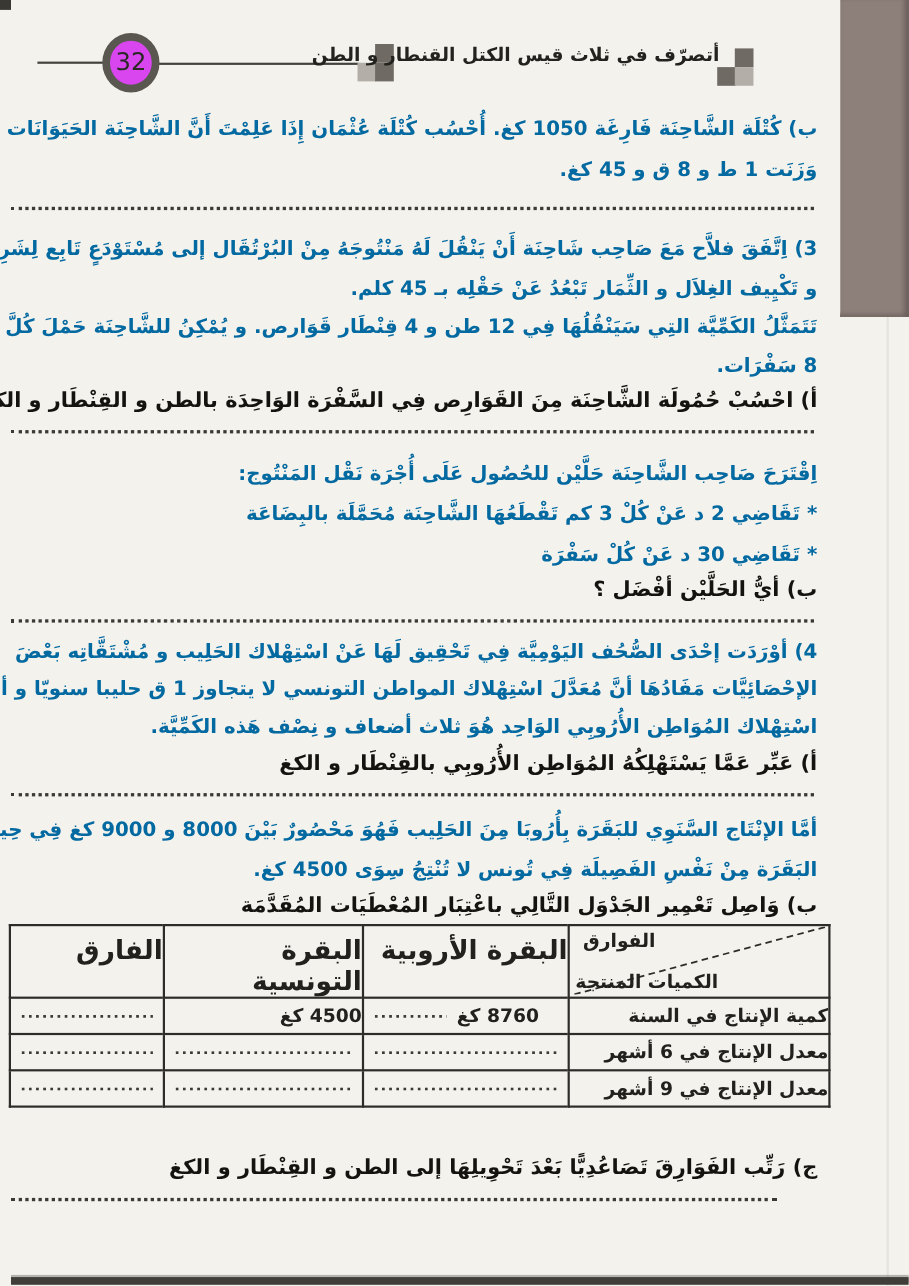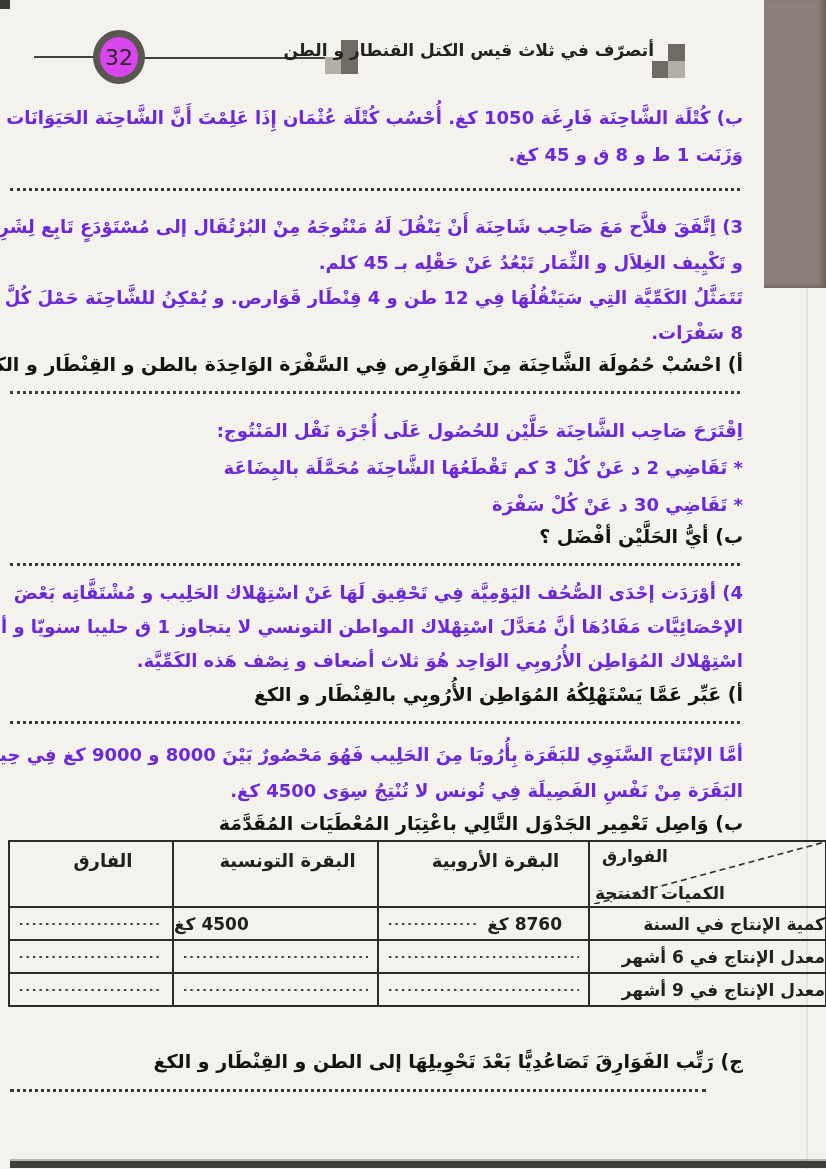--- a/index.html
+++ b/index.html
@@ -39,21 +39,21 @@
   .sq-dark{background:#6f6b64;}
   .sq-light{background:#b3afa8;}
   .page-title{
     position:absolute;right:172px;top:40px;direction:rtl;
     font-size:17px;font-weight:bold;color:#24221e;white-space:nowrap;
   }
 
   
   .line{
     position:absolute;left:8px;right:83px;direction:rtl;text-align:right;
-    font-size:18px;font-weight:bold;line-height:30px;white-space:nowrap;color:#6d28d9;
+    font-size:18px;font-weight:bold;line-height:30px;white-space:nowrap;color:#0369a1;
   }
   .q{font-size:19px;color:#15130f;}
   .dotline{
     position:absolute;left:10px;right:86px;height:5px;
     border-bottom:3px dotted #3c3a36;
   }
 
   
   .grid{
     position:absolute;left:8px;top:840px;width:737px;
@@ -66,29 +66,29 @@
   .col-label{width:235px;}
   .col-eur{width:185px;}
   .col-tun{width:179px;}
   .col-diff{width:138px;}
   .hrow{height:66px;}
   .drow{height:33px;}
   .corner{position:relative;text-align:center;}
   .corner .svgd{position:absolute;inset:0;}
   .corner-top{position:absolute;left:12px;top:4px;direction:rtl;white-space:nowrap;}
   .corner-bottom{position:absolute;left:5px;bottom:3px;direction:rtl;white-space:nowrap;}
-  .grid th{vertical-align:top;padding-top:8px;text-align:center;font-size:18px;padding-left:24px;}
+  .grid th{vertical-align:top;padding-top:8px;text-align:right;font-size:24px;}
   .cell-label{text-align:right;padding-right:9px;vertical-align:middle;}
   .dotfill{height:4px;flex:1;margin:0 9px;
     background-image:radial-gradient(circle at 2px 2px,#3c3a36 1.2px,transparent 1.5px);
     background-size:6.5px 4px;background-repeat:repeat-x;background-position:left center;}
   .cellflex{display:flex;align-items:center;height:100%;direction:ltr;}
   .val{white-space:nowrap;direction:rtl;}
   .val-eur{padding-right:26px;}
-  .cell-tun-val{text-align:left;padding-left:14px;vertical-align:middle;}
+  .cell-tun-val{text-align:right;padding-left:14px;vertical-align:middle;}
 </style>
 </head>
 <body>
 
 <div class="edge-strip"></div>
 <div class="corner-mark"></div>
 <div class="fold-line"></div>
 <div class="bottom-bar"></div>
 
 <div class="rule rule-a"></div>

